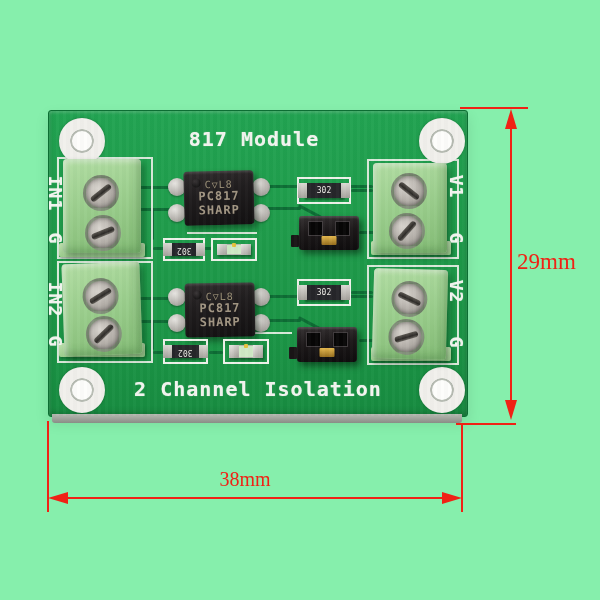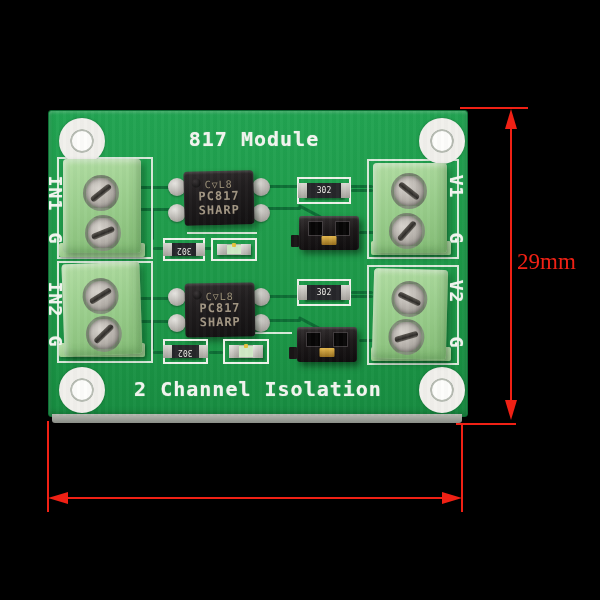--- a/index.html
+++ b/index.html
@@ -1,16 +1,16 @@
 <!DOCTYPE html>
 <html><head>
 <meta charset="utf-8">
 <style>
   html,body{margin:0;padding:0;background:#fff;}
-  .stage{position:relative;width:600px;height:600px;background:#000000;overflow:hidden;
+  .stage{position:relative;width:600px;height:600px;background:#86efac;overflow:hidden;
          font-family:"DejaVu Sans Mono",monospace;}
 
   
   .board{position:absolute;left:48px;top:110px;width:418px;height:305px;border-radius:3px;
     background:linear-gradient(178deg,#22a452 0%,#1f9c4b 38%,#1b9546 72%,#178b40 100%);
     box-shadow:inset 0 2px 3px rgba(255,255,255,.18), inset 0 -3px 6px rgba(0,0,0,.22),
                0 6px 14px rgba(0,0,0,.10);
     border:1px solid #0c6e33;}
   .board::after{content:"";position:absolute;inset:0;border-radius:3px;pointer-events:none;
     background:repeating-linear-gradient(90deg,rgba(255,255,255,.025) 0 3px,rgba(0,0,0,.015) 3px 7px);}
@@ -291,14 +291,15 @@
   <div class="rline red" style="left:461px;top:425px;width:2px;height:87px;"></div>
 
   <div class="rline red" style="left:510px;top:126px;width:2px;height:280px;"></div>
   <div class="tri" style="left:505px;top:109px;border-left:6px solid transparent;border-right:6px solid transparent;border-bottom:20px solid #f02115;"></div>
   <div class="tri" style="left:505px;top:400px;border-left:6px solid transparent;border-right:6px solid transparent;border-top:20px solid #f02115;"></div>
   <div class="dimlabel" style="left:517px;top:249px;font-size:23px;">29mm</div>
 
   <div class="rline red" style="left:64px;top:497px;width:382px;height:2px;"></div>
   <div class="tri" style="left:48px;top:492px;border-top:6px solid transparent;border-bottom:6px solid transparent;border-right:20px solid #f02115;"></div>
   <div class="tri" style="left:442px;top:492px;border-top:6px solid transparent;border-bottom:6px solid transparent;border-left:20px solid #f02115;"></div>
+  <div class="dimlabel" style="left:195px;top:468px;width:100px;text-align:center;font-size:20px;">38mm</div>
 
 </div>
 
 </body></html>

